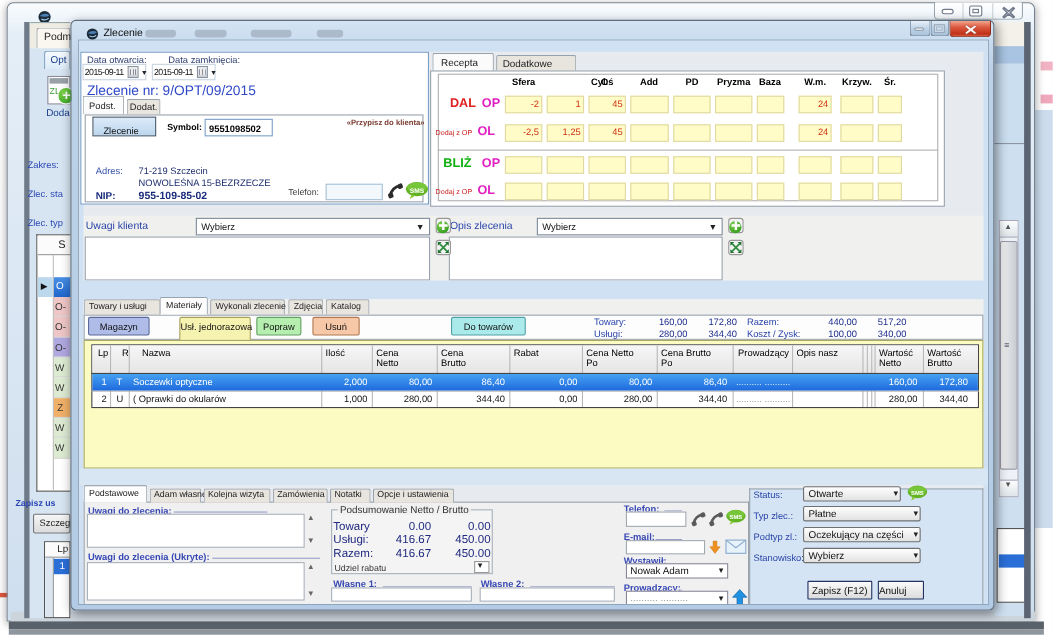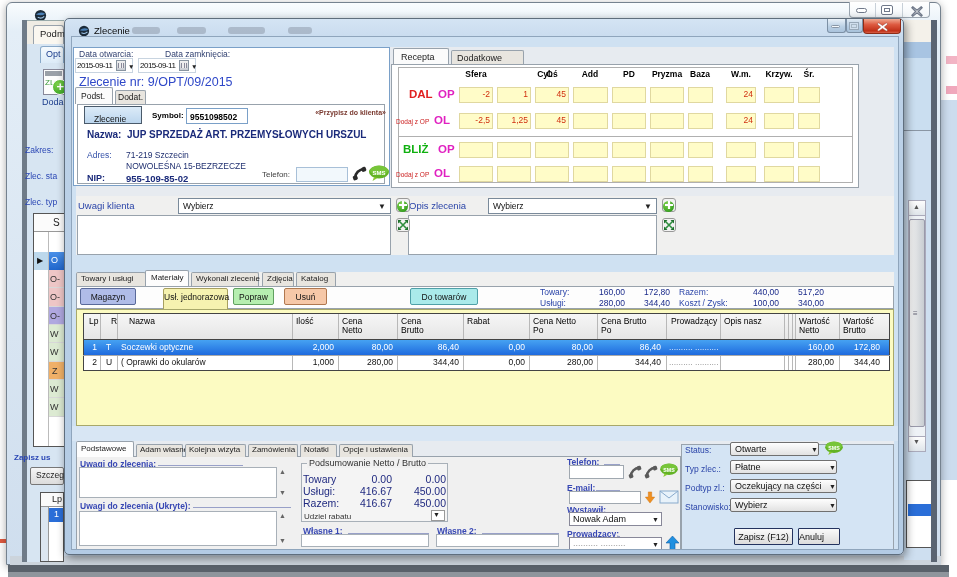--- a/index.html
+++ b/index.html
@@ -137,21 +137,21 @@
   <div class="abs" style="left:6px;top:17px;width:828px;height:514px;border:1px solid #8fa5bc;"></div>
 
   <div class="abs" id="client" style="left:7px;top:18px;width:826px;height:512px;background:#e7ebf0;overflow:hidden;">
 
   <div class="abs" style="left:0;top:0;width:826px;height:10px;background:#cfe1f2;"></div>
   <div class="abs" style="left:0;top:0;width:4px;height:512px;background:#cfe1f2;"></div>
   <div class="abs" style="left:822px;top:0;width:4px;height:512px;background:#cfe1f2;"></div>
 
   <div class="abs" style="left:1px;top:10px;width:317px;height:139px;background:#fff;border:1px solid #7aa0c8;"></div>
   <div class="t" style="left:7px;top:12px;font-size:8.5px;color:#2f3f6f;">Data otwarcia:</div>
-  <div class="t" style="left:81px;top:12px;font-size:8.5px;color:#2f3f6f;margin-left:12px;">Data zamknięcia:</div>
+  <div class="t" style="left:81px;top:12px;font-size:8.5px;color:#2f3f6f;">Data zamknięcia:</div>
   <div class="abs" style="left:3px;top:21px;width:58px;height:15px;background:#fff;border:1px solid #c8d4e0;"></div>
   <div class="t" style="left:5px;top:24px;font-size:8px;letter-spacing:-.5px;color:#111;">2015-09-11</div>
   <div class="abs" style="left:44px;top:23px;width:10px;height:11px;background:linear-gradient(#f2f2f2,#c8ccd2);border:1px solid #8894a0;"></div>
   <div class="abs" style="left:46px;top:26px;width:6px;height:5px;background:repeating-linear-gradient(90deg,#889 0 1px,#eee 1px 2.5px);"></div>
   <div class="t" style="left:56px;top:26px;font-size:6.5px;color:#222;">▼</div>
   <div class="abs" style="left:66px;top:21px;width:58px;height:15px;background:#fff;border:1px solid #c8d4e0;"></div>
   <div class="t" style="left:68px;top:24px;font-size:8px;letter-spacing:-.5px;color:#111;">2015-09-11</div>
   <div class="abs" style="left:107px;top:23px;width:10px;height:11px;background:linear-gradient(#f2f2f2,#c8ccd2);border:1px solid #8894a0;"></div>
   <div class="abs" style="left:109px;top:26px;width:6px;height:5px;background:repeating-linear-gradient(90deg,#889 0 1px,#eee 1px 2.5px);"></div>
   <div class="t" style="left:119px;top:26px;font-size:6.5px;color:#222;">▼</div>
@@ -162,21 +162,20 @@
   <div class="abs" style="left:43px;top:53px;width:31px;height:14px;background:#e8e5df;border:1px solid #98a2ac;border-bottom:none;border-radius:2px 2px 0 0;"></div>
   <div class="t" style="left:46px;top:55px;font-size:8.5px;color:#222;">Dodat.</div>
   <div class="abs" style="left:5px;top:67px;width:308px;height:80px;background:#fff;border:1px solid #98a2ac;"></div>
 
   <div class="abs" style="left:12px;top:69px;width:58px;height:18px;background:linear-gradient(#dcebf8,#bcd6ee);border:1px solid #4a5a6a;"></div>
   <div class="t" style="left:22px;top:77px;font-size:8.5px;color:#111;">Zlecenie</div>
   <div class="t" style="left:80px;top:74px;font-size:8px;font-weight:bold;color:#000;">Symbol:</div>
   <div class="abs" style="left:114px;top:71px;width:62px;height:16px;background:#fff;border:1px solid #7aa0c8;"></div>
   <div class="t" style="left:118px;top:75px;font-size:8.5px;font-weight:bold;color:#000;">9551098502</div>
   <div class="t" style="left:240px;top:72px;width:74px;text-align:right;font-size:7px;font-weight:bold;color:#7a3a30;">«Przypisz do klienta»</div>
-  <div class="t" style="left:15px;top:92px;font-size:10px;font-weight:bold;color:#1a2a7a;">Nazwa:&nbsp; JUP SPRZEDAŻ ART. PRZEMYSŁOWYCH URSZUL</div>
   <div class="t" style="left:15px;top:113px;font-size:8.5px;color:#3350a8;">Adres:</div>
   <div class="t" style="left:54px;top:113px;font-size:8.5px;color:#203070;">71-219 Szczecin</div>
   <div class="t" style="left:54px;top:124px;font-size:8.5px;color:#203070;">NOWOLEŚNA 15-BEZRZECZE</div>
   <div class="t" style="left:15px;top:136px;font-size:9px;font-weight:bold;color:#1a2a7a;">NIP:</div>
   <div class="t" style="left:54px;top:136px;font-size:9.5px;font-weight:bold;color:#1a2a7a;">955-109-85-02</div>
   <div class="t" style="left:190px;top:133px;font-size:8px;color:#404040;">Telefon:</div>
   <div class="abs" style="left:224px;top:130px;width:52px;height:15px;background:#f2f8fc;border:1px solid #a8c0d8;"></div>
   <svg class="abs" style="left:280px;top:129px;" width="15" height="15" viewBox="0 0 15 15">
           <path d="M3 12 A 9.5 9.5 0 0 1 12 3" fill="none" stroke="#2b2b2b" stroke-width="2.6"></path>
           <rect x="1" y="9.5" width="4.6" height="4.6" rx="1.4" fill="#2b2b2b" transform="rotate(-20 3.3 11.8)"></rect>

